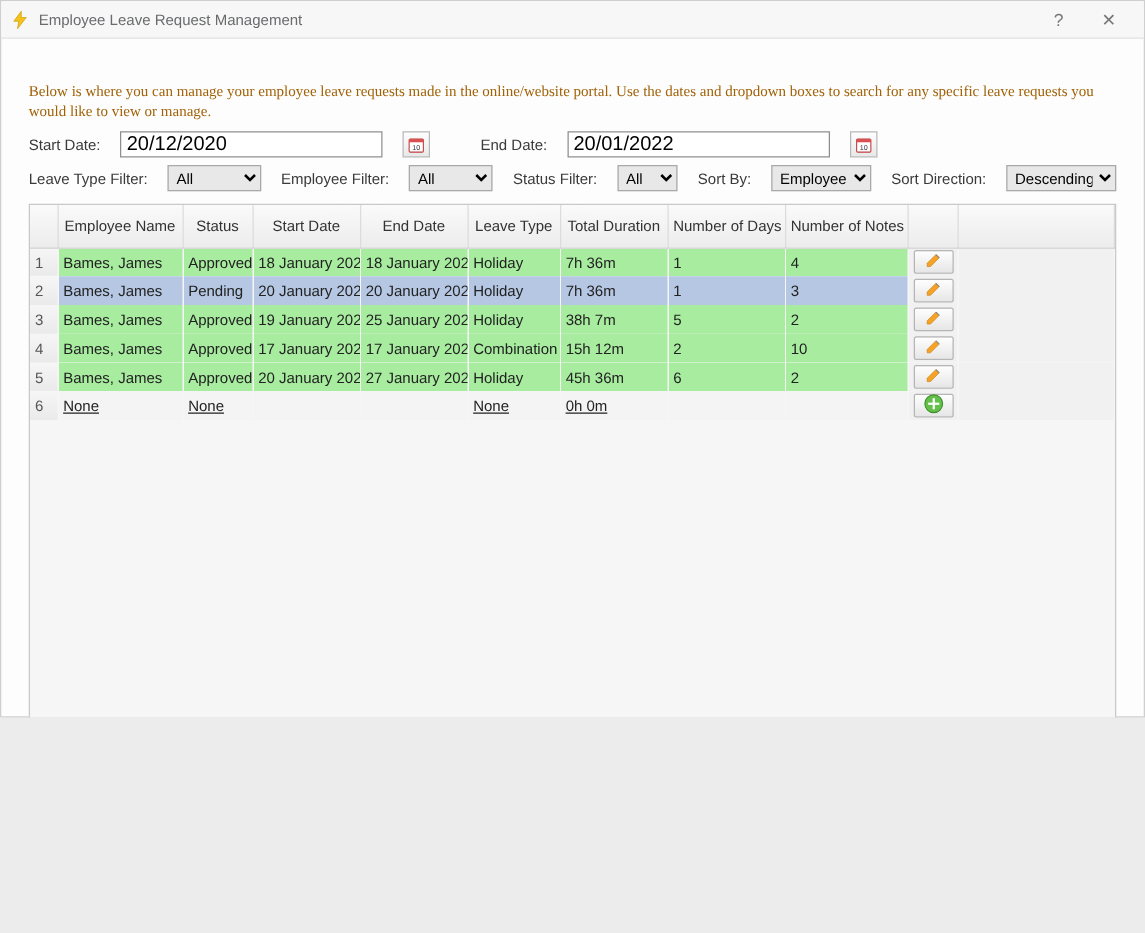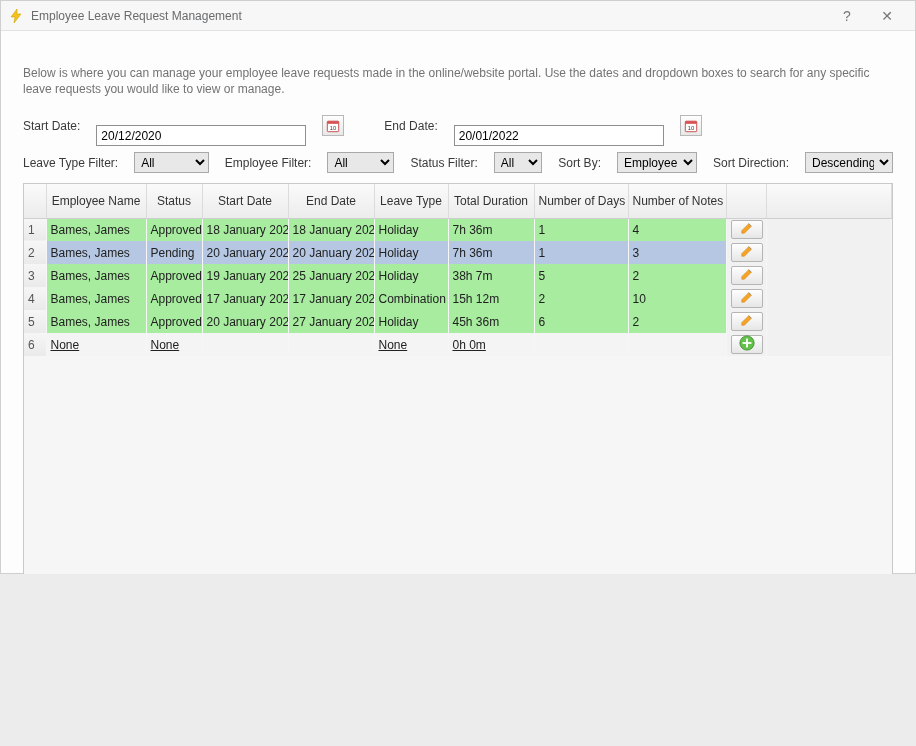--- a/index.html
+++ b/index.html
@@ -10,27 +10,26 @@
   }
   .titlebar {
     height:30px; display:flex; align-items:center; padding:0 8px 0 6px;
     background:#f7f7f7; border-bottom:1px solid #e2e2e2; color:#6a6b6d; font-size:12px;
   }
   .title-icon{width:18px;height:18px;display:flex;align-items:center;justify-content:center;margin-right:6px;}
   .title-icon svg{width:16px;height:16px;}
   .titlebar-spacer{flex:1;}
   .titlebar-btn{width:40px;height:30px;display:flex;align-items:center;justify-content:center;color:#777;cursor:default;font-size:14px;}
   .content{padding:12px 22px 16px 22px;}
-  .intro{font-size:12px;color:#737373;line-height:16px;margin:22px 0 8px 0;}
+  .intro{font-size:12px;color:#a16207;line-height:16px;margin:22px 0 8px 0;font-family:Liberation Serif, serif;}
   .row{display:flex;align-items:center;gap:16px;margin:6px 0;}
   .lbl{font-size:12px;color:#3a3a3a;white-space:nowrap;}
   input.text{
-    height:21px;font-size:12px;border:1px solid #8f8f8f;background:#fff;padding:1px 4px;
+    height:21px;font-size:16px;border:1px solid #8f8f8f;background:#fff;padding:1px 4px;
     width:210px;
-    margin-top:20px;
   }
   .calbtn{width:22px;height:21px;border:1px solid #b8b8b8;background:linear-gradient(#fefefe,#e8e8e8);
     display:flex;align-items:center;justify-content:center;cursor:default;}
   .calbtn svg{width:14px;height:14px;}
   select.sel{
     height:21px;font-size:12px;border:1px solid #a9a9a9;background:#e8e8e8;
     padding:0 2px;
   }
   .sel.small{width:106px;}
   .sel.emp{width:95px;}

